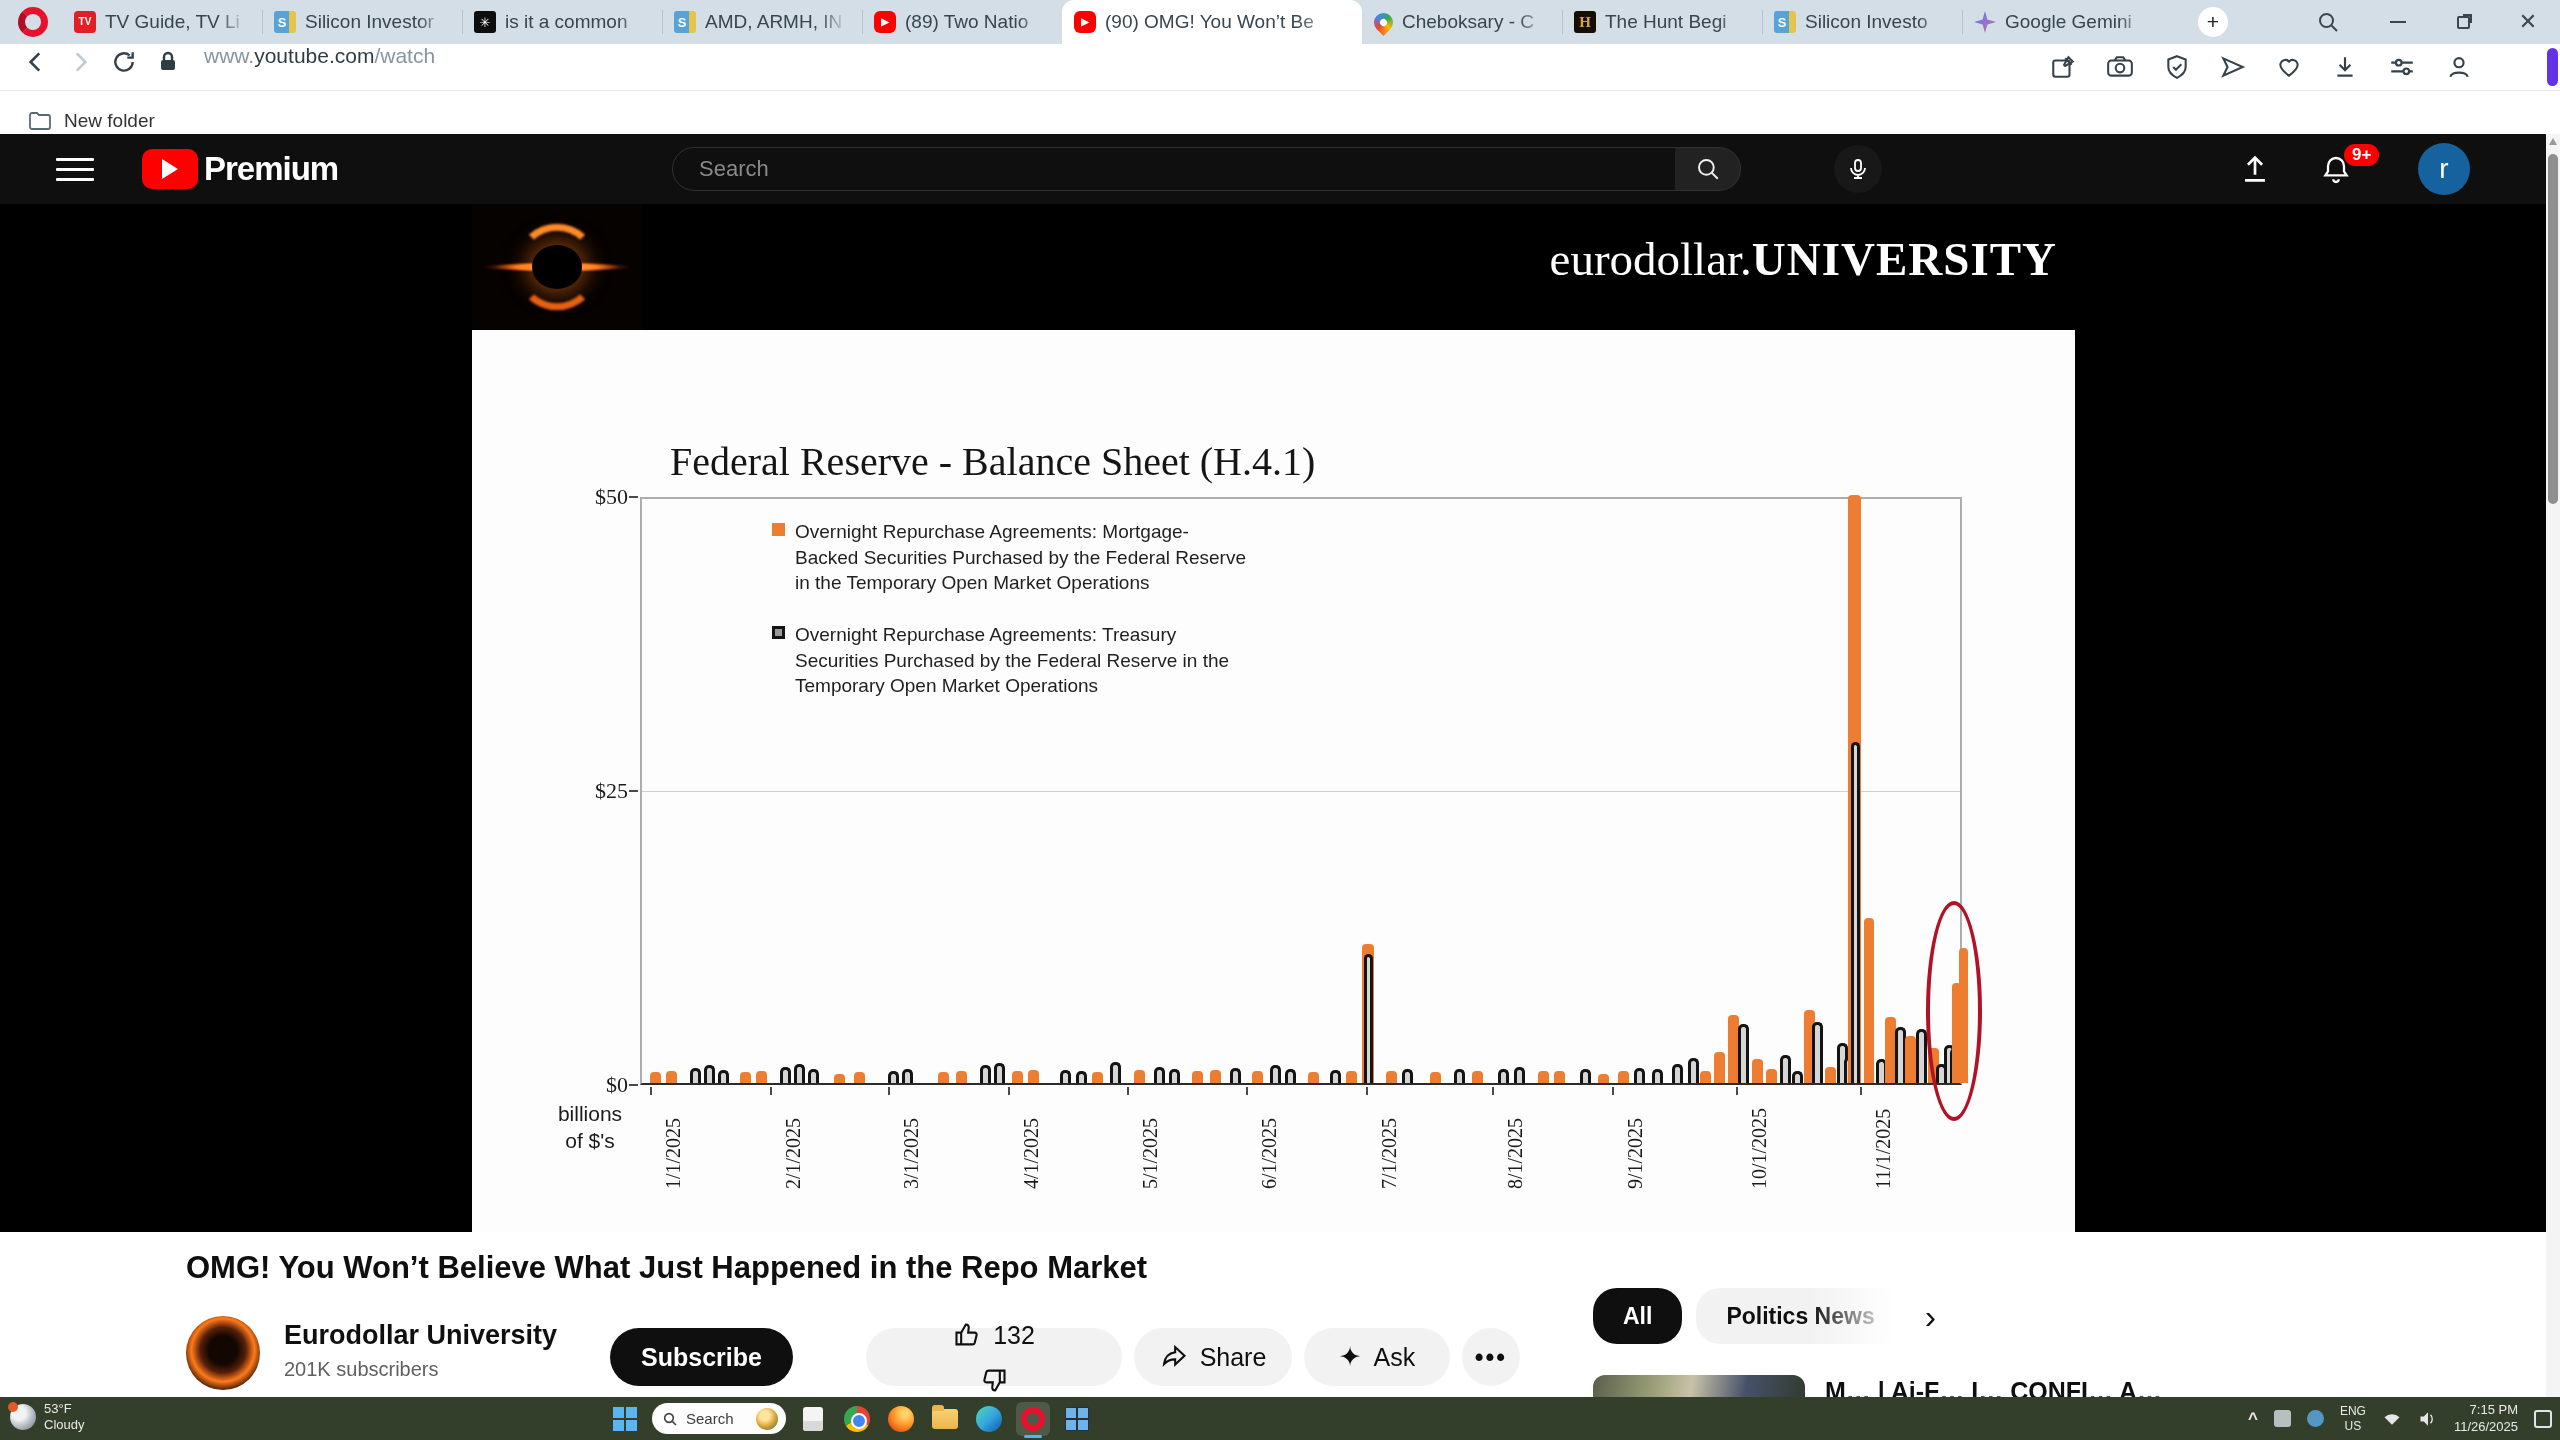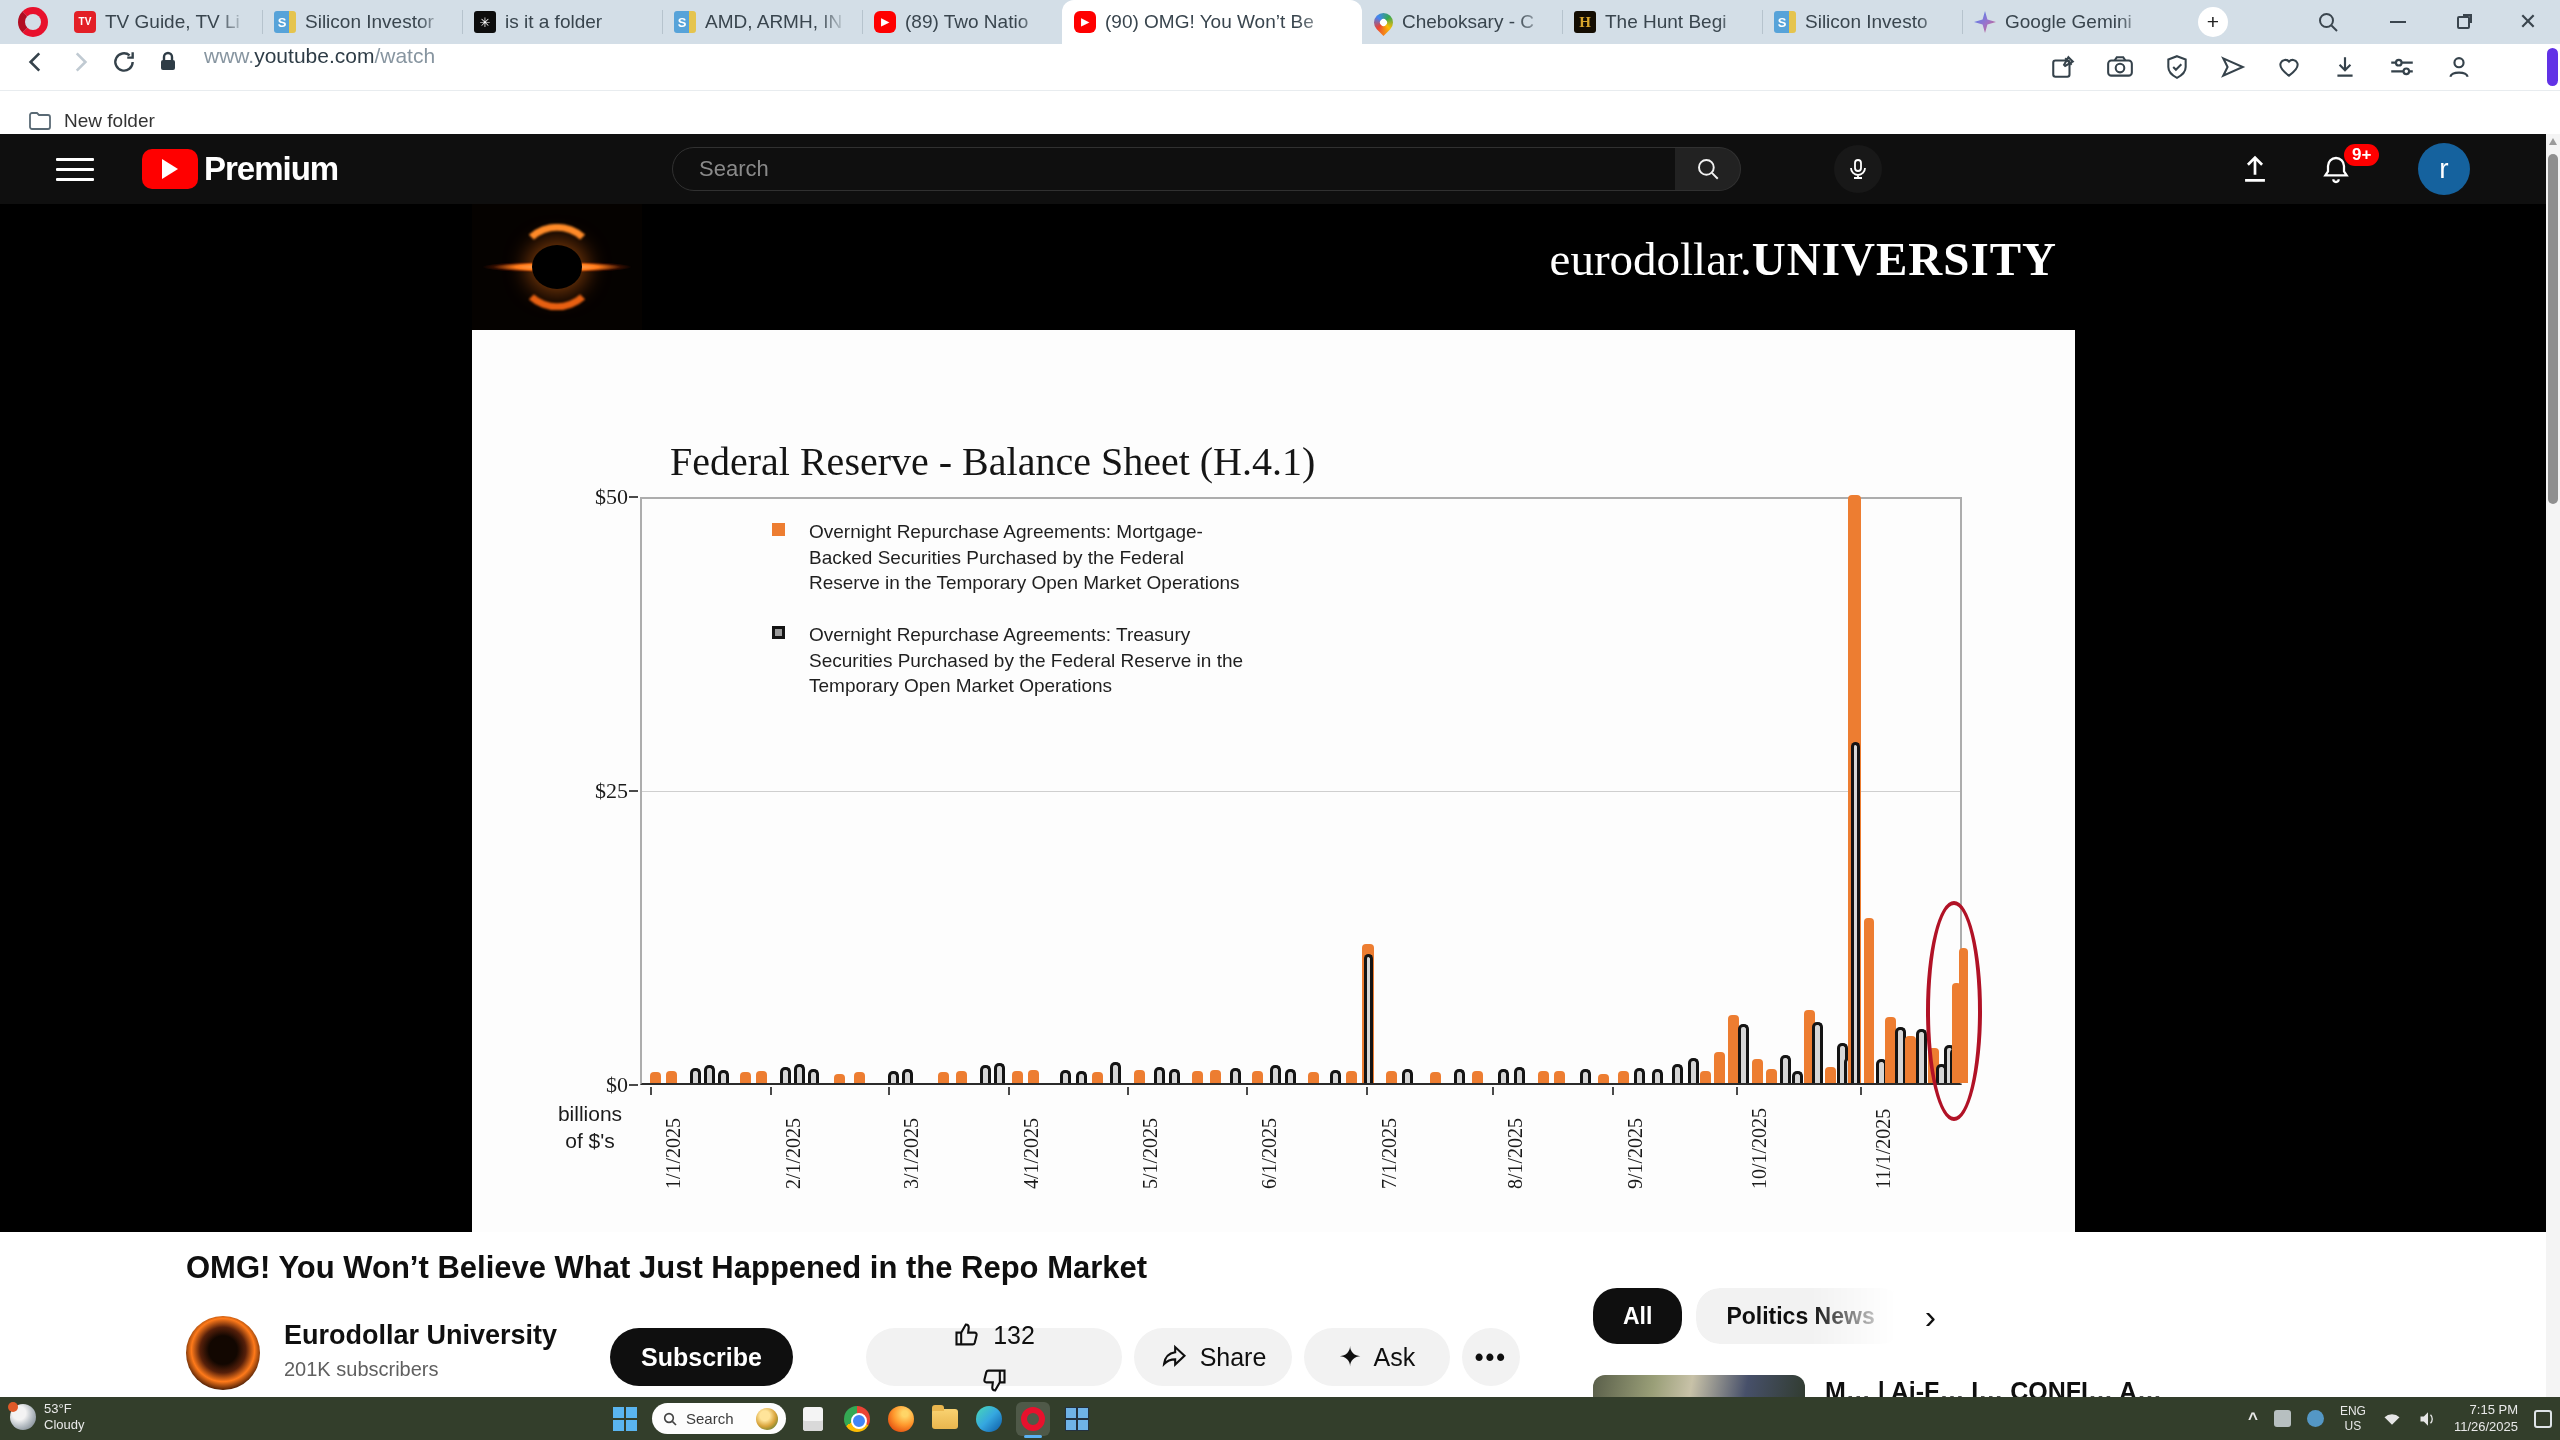--- a/index.html
+++ b/index.html
@@ -101,21 +101,21 @@
   .ytick { position:absolute; width:9px; height:2px; background:#4a4a4a; left:157px; }
   .ylabel-units { position:absolute; left:58px; top:770px; width:120px; text-align:center;
     font-family:Liberation Sans, sans-serif; font-size:21px; color:#1b1b1b; line-height:1.3; }
   .xlab { position:absolute; transform:rotate(-90deg); transform-origin:top left; white-space:nowrap;
     font-family:"Liberation Serif",serif; font-size:20px; color:#1b1b1b; }
   .xtick { position:absolute; width:2px; height:8px; background:#4a4a4a; top:588px; }
   .bar { position:absolute; bottom:0; }
   .bar-m { background:#ed7d31; border-radius:4px 4px 0 0; }
   .bar-t { background:#d6d6d6; border:3px solid #141414; border-bottom:none; border-radius:5px 5px 0 0; }
   .legend { position:absolute; left:130px; top:20px; display:flex; flex-direction:column; gap:26px; }
-  .leg-item { display:flex; gap:24px; width:480px;justify-content:space-between; }
+  .leg-item { display:flex; gap:10px; width:480px;justify-content:space-between; }
   .leg-marker { width:13px; height:13px; flex:none; margin-top:4px; }
   .leg-marker.m0 { background:#ed7d31; }
   .leg-marker.m1 { background:#9a9a9a; border:3px solid #141414; }
   .leg-text { font-size:19px; color:#1f1f1f; line-height:1.35; }
   .red-ellipse { position:absolute; border:4px solid #b11226; border-radius:50%; z-index:6; }
 
   
   .below { position:absolute; left:0; top:1232px; width:2560px; height:165px; background:#fff; }
   .vid-title { position:absolute; left:186px; top:18px; font-size:31px; font-weight:bold; color:#0f0f0f; }
   .ch-avatar { position:absolute; left:186px; top:84px; width:74px; height:74px; border-radius:50%;
@@ -197,21 +197,21 @@
         <div class="tab">
           <div class="fav fav-tvguide">TV</div>
           <span class="tab-label">TV Guide, TV Li</span>
         </div>
         <div class="tab">
           <div class="fav fav-si">S</div>
           <span class="tab-label">Silicon Investor</span>
         </div>
         <div class="tab">
           <div class="fav fav-asterisk">✳</div>
-          <span class="tab-label">is it a folder</span>
+          <span class="tab-label">is it a common</span>
         </div>
         <div class="tab">
           <div class="fav fav-si">S</div>
           <span class="tab-label">AMD, ARMH, IN</span>
         </div>
         <div class="tab">
           <div class="fav fav-yt">▶</div>
           <span class="tab-label">(89) Two Natio</span>
         </div>
         <div class="tab active">

